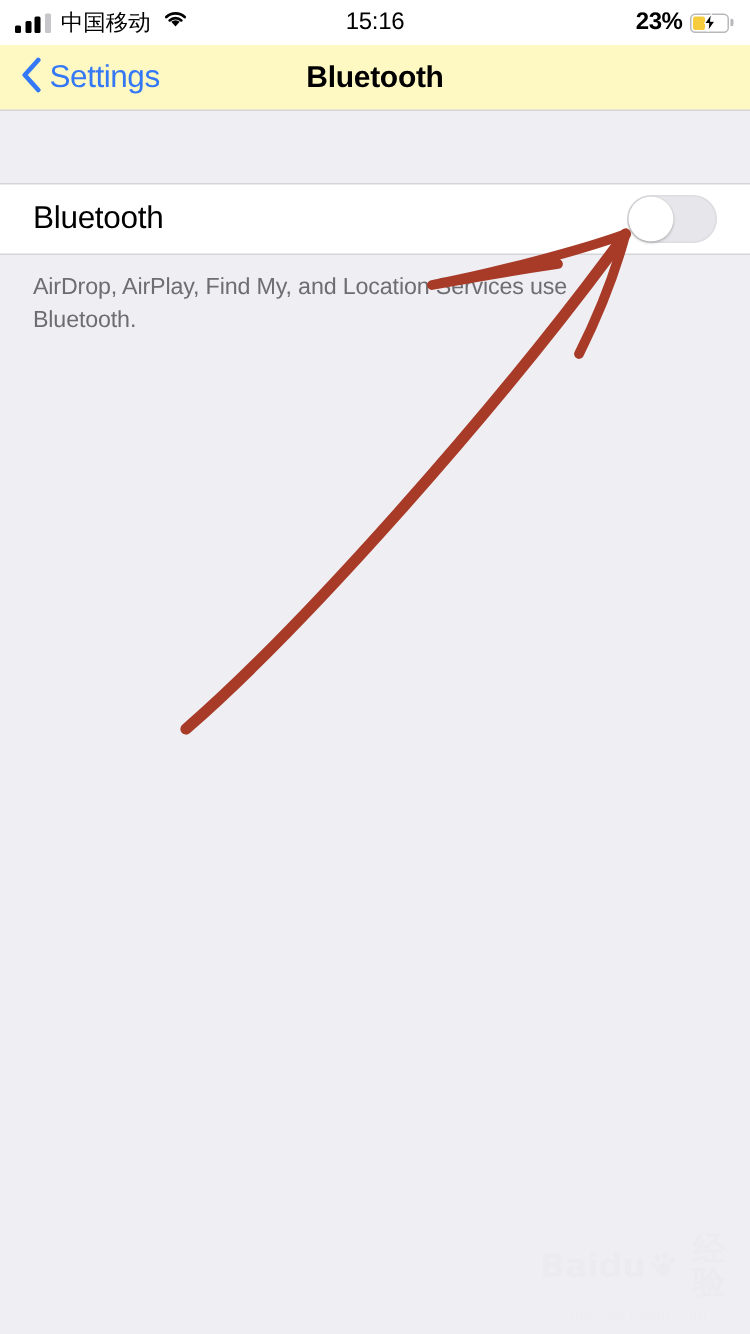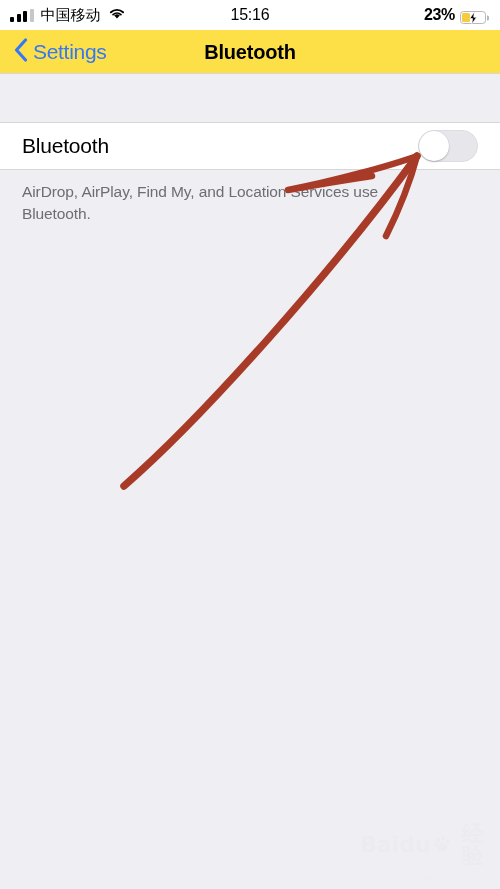--- a/index.html
+++ b/index.html
@@ -63,21 +63,21 @@
     left: 0; right: 0;
     text-align: center;
     font-size: 16px;
     font-weight: normal;
     color: #000;
     letter-spacing: -0.2px;
   }
   .status-right {
     margin-left: auto;
     display: flex;
-    align-items: flex-end;
+    align-items: center;
     gap: 5px;
     flex: 0 0 auto;
     position: relative;
     z-index: 2;
   }
   .battery-pct {
     font-size: 16px;
     font-weight: bold;
     color: #000;
     letter-spacing: -0.3px;
@@ -116,21 +116,21 @@
     top: 50%;
     transform: translate(-48%, -50%);
   }
 
   
   .nav-bar {
     position: absolute;
     top: 30px; left: 0;
     width: 500px;
     height: 44px;
-    background: #fde047;
+    background: #fef9c3;
     border-bottom: 0.5px solid #D6D6D9;
     box-sizing: border-box;
   }
   .nav-back {
     position: absolute;
     left: 14px;
     top: 0;
     height: 44px;
     display: flex;
     align-items: center;

